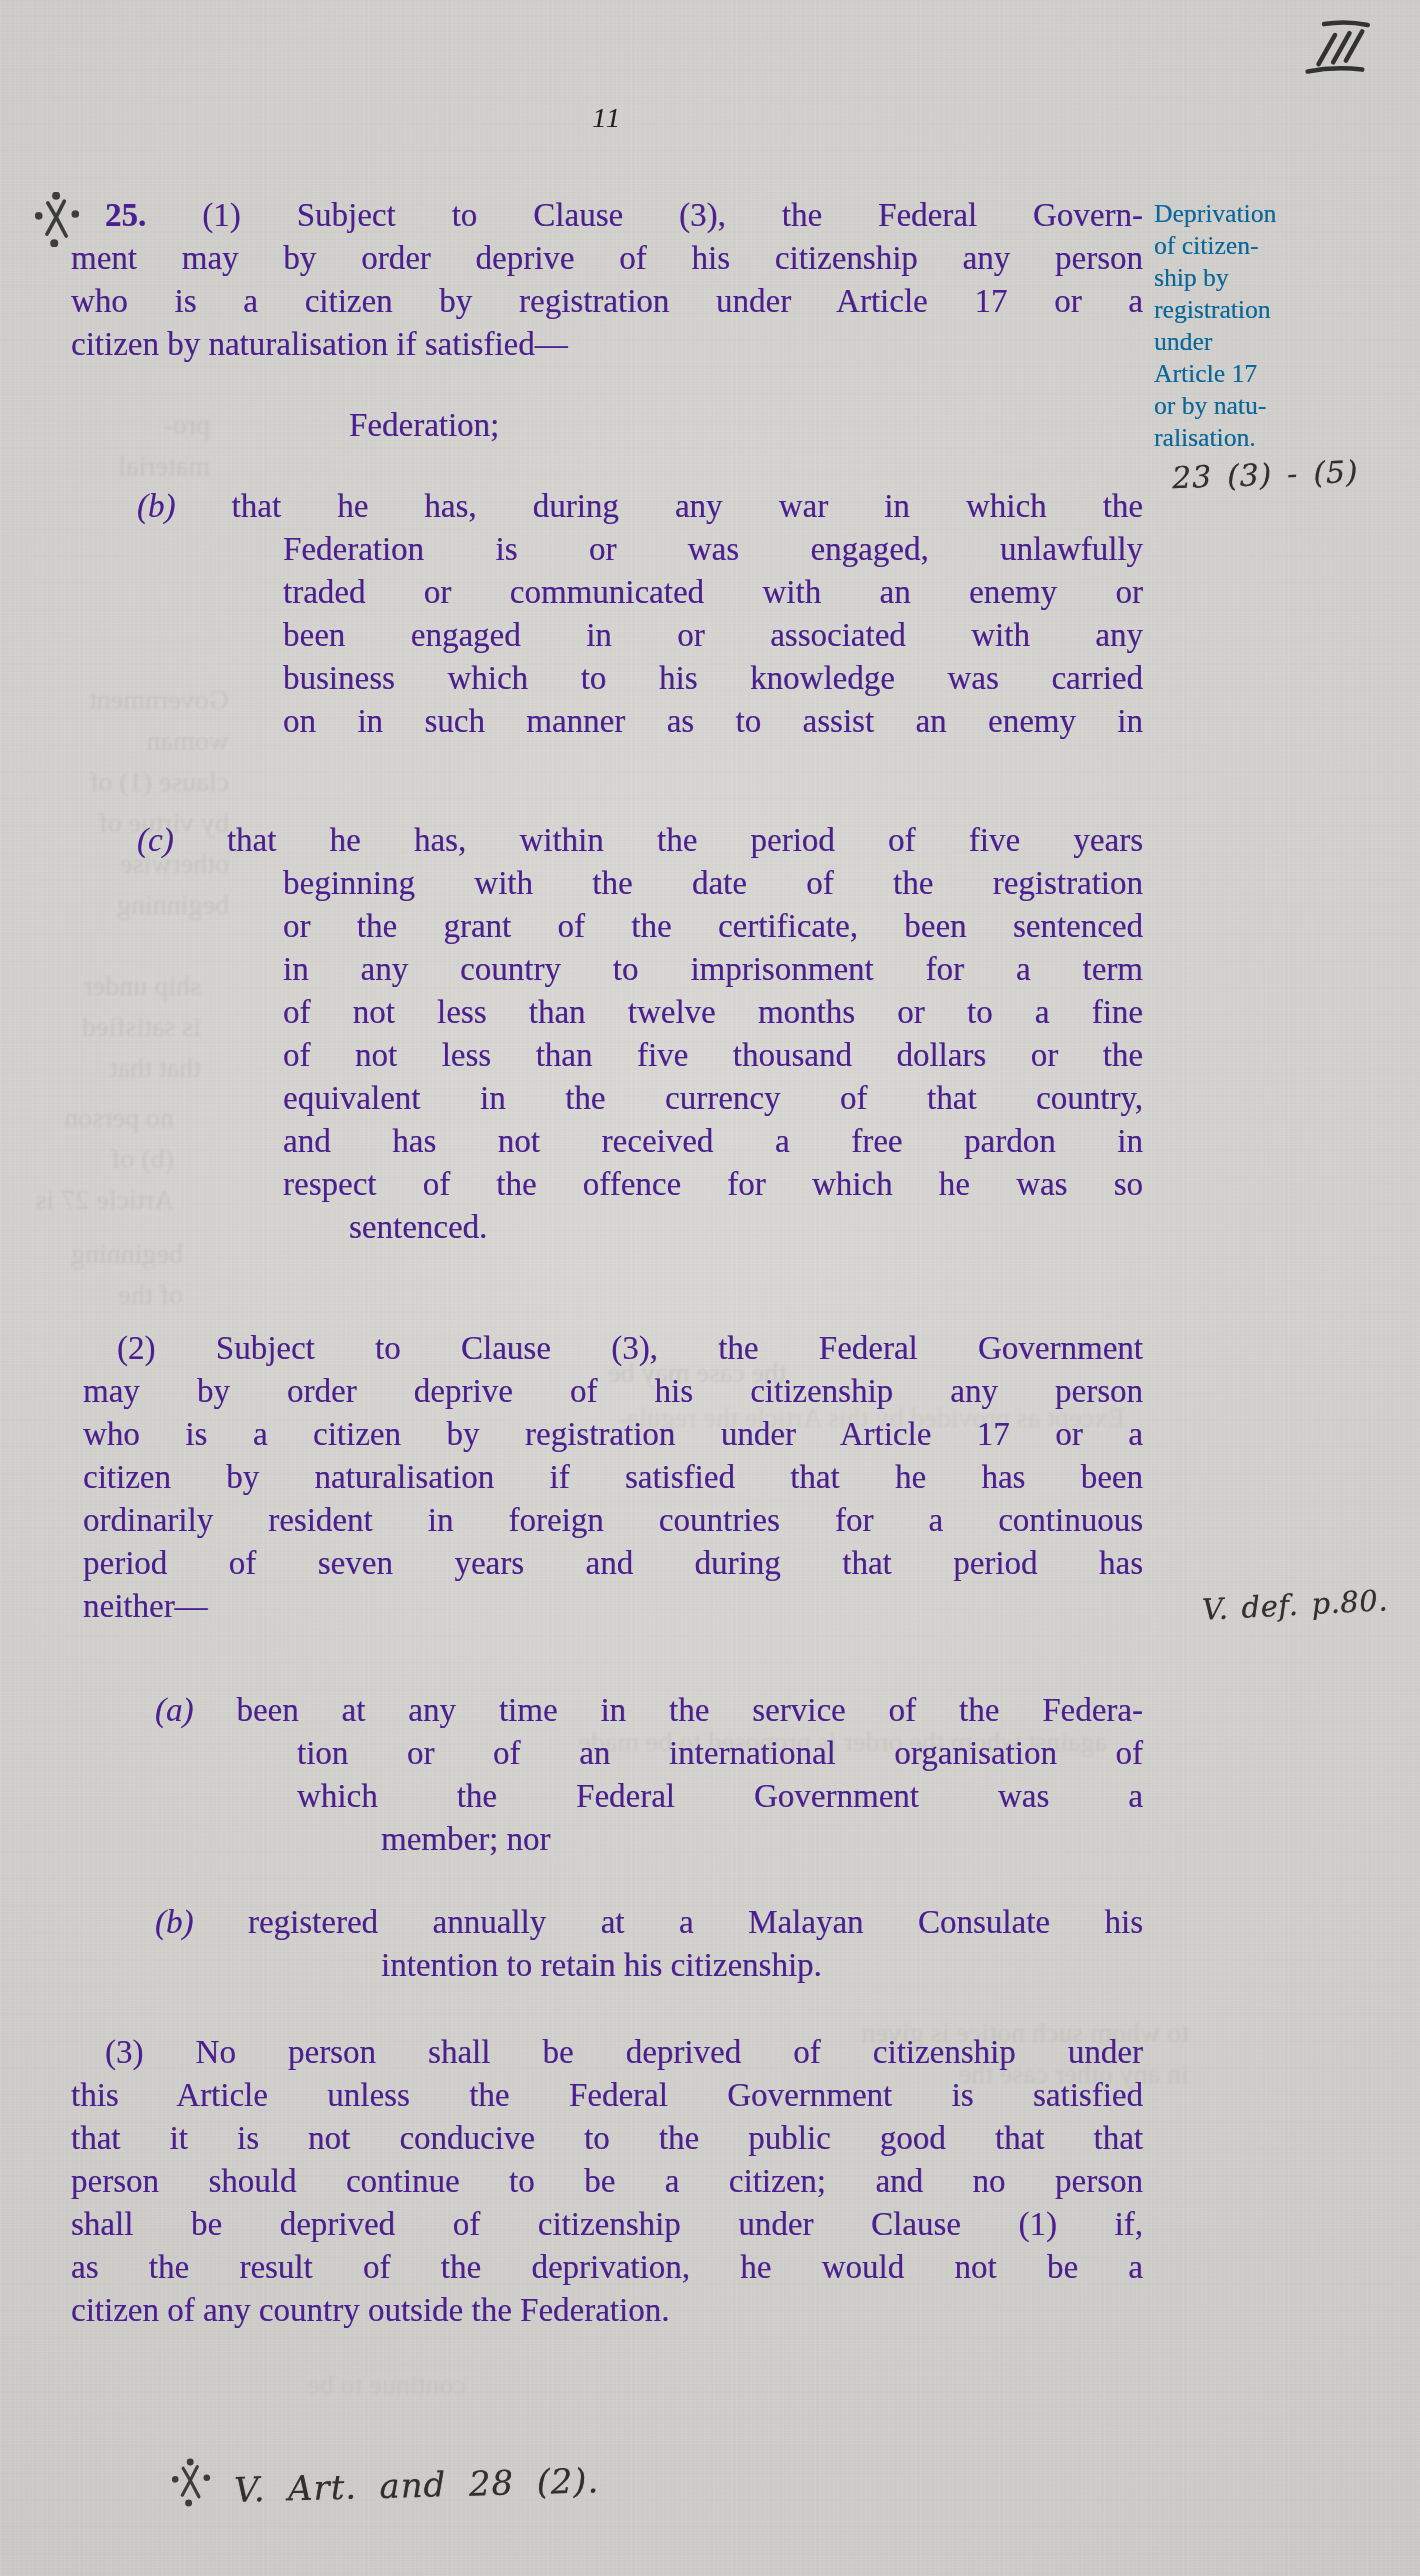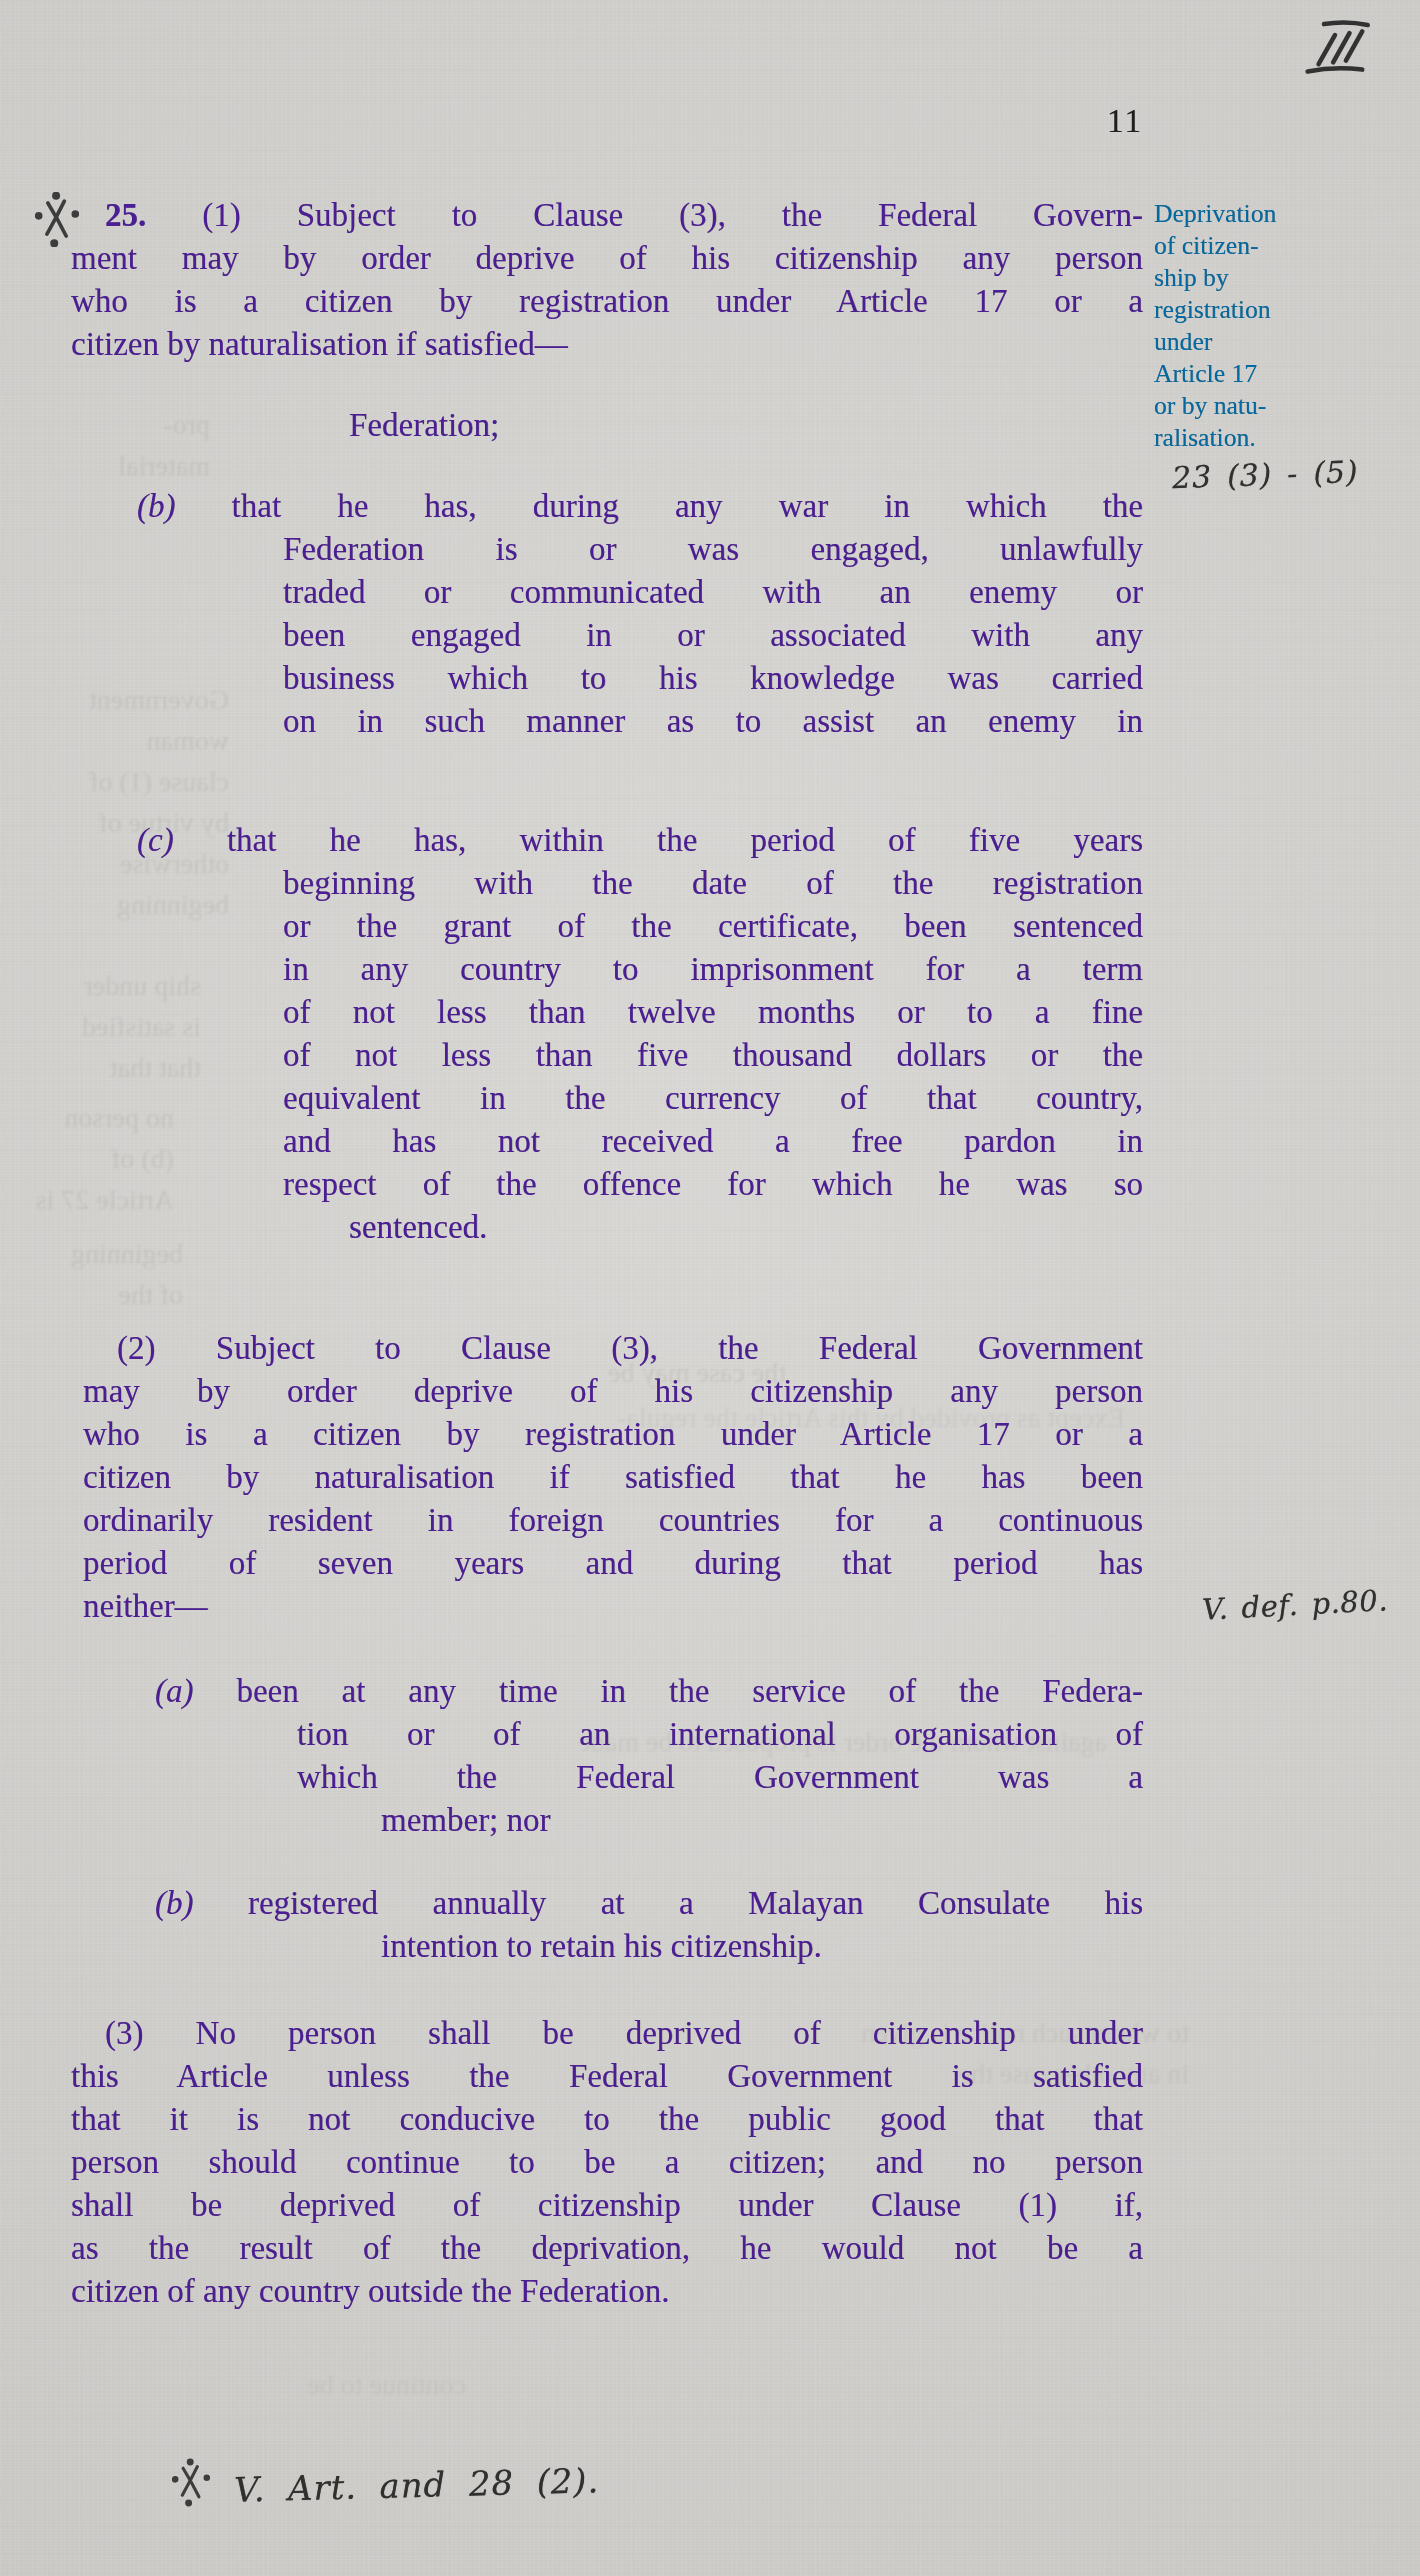--- a/index.html
+++ b/index.html
@@ -20,23 +20,24 @@
   .j    { white-space:pre-line; text-align:justify; text-align-last:justify; }
   .last { white-space:pre-line; text-align:right; text-align-last:left; }
   .p-indent .j { text-indent:34px; }
   .sub1 { margin-left:66px; }
   .sub1 .j   { padding-left:146px; text-indent:-146px; }
   .sub1 .last{ padding-left:212px; }
   .sub2 { margin-left:84px; }
   .sub2 .j   { padding-left:142px; text-indent:-142px; }
   .sub2 .last{ padding-left:226px; }
   .page-num {
-    position:absolute; top:102px; left:71px; width:1072px; text-align:right;
-    font-size:34px; color:#1f1f1f; letter-spacing:1.8px;
+    position:absolute; top:102px; left:71px; width:1072px; text-align:center;
+    font-size:28px; color:#1f1f1f; letter-spacing:1.8px;
     text-shadow:0.3px 0.4px 0.6px rgba(10,10,10,0.4);
+    font-style:italic;
   }
   .margin-note {
     position:absolute; left:1154px; top:198px; width:201px;
     font-size:25.6px; line-height:32px; white-space:pre-line; color:#0369a1;
     text-shadow:0.3px 0.3px 0.5px rgba(10,10,10,0.35);
   }
   .hand {
     font-family:"DejaVu Serif",serif; font-style:italic; color:#30302e;
     text-shadow:0 0 0.7px rgba(30,30,30,0.6);
   }
@@ -154,21 +155,21 @@
   <div class="p-indent" style="margin-top:78px;margin-left:12px;">
     <div class="j">(2) Subject to Clause (3), the Federal Government
 may by order deprive of his citizenship any person
 who is a citizen by registration under Article 17 or a
 citizen by naturalisation if satisfied that he has been
 ordinarily resident in foreign countries for a continuous
 period of seven years and during that period has</div>
     <div class="last">neither—</div>
   </div>
 
-  <div class="sub2" style="margin-top:42px;">
+  <div class="sub2" style="margin-top:61px;">
     <div class="j"><i>(a)</i><span> been at any time in the service of the Federa-
 tion or of an international organisation of
 which the Federal Government was a</span></div>
     <div class="last">member; nor</div>
   </div>
 
   <div class="sub2" style="margin-top:40px;">
     <div class="j"><i>(b)</i><span> registered annually at a Malayan Consulate his</span></div>
     <div class="last">intention to retain his citizenship.</div>
   </div>

